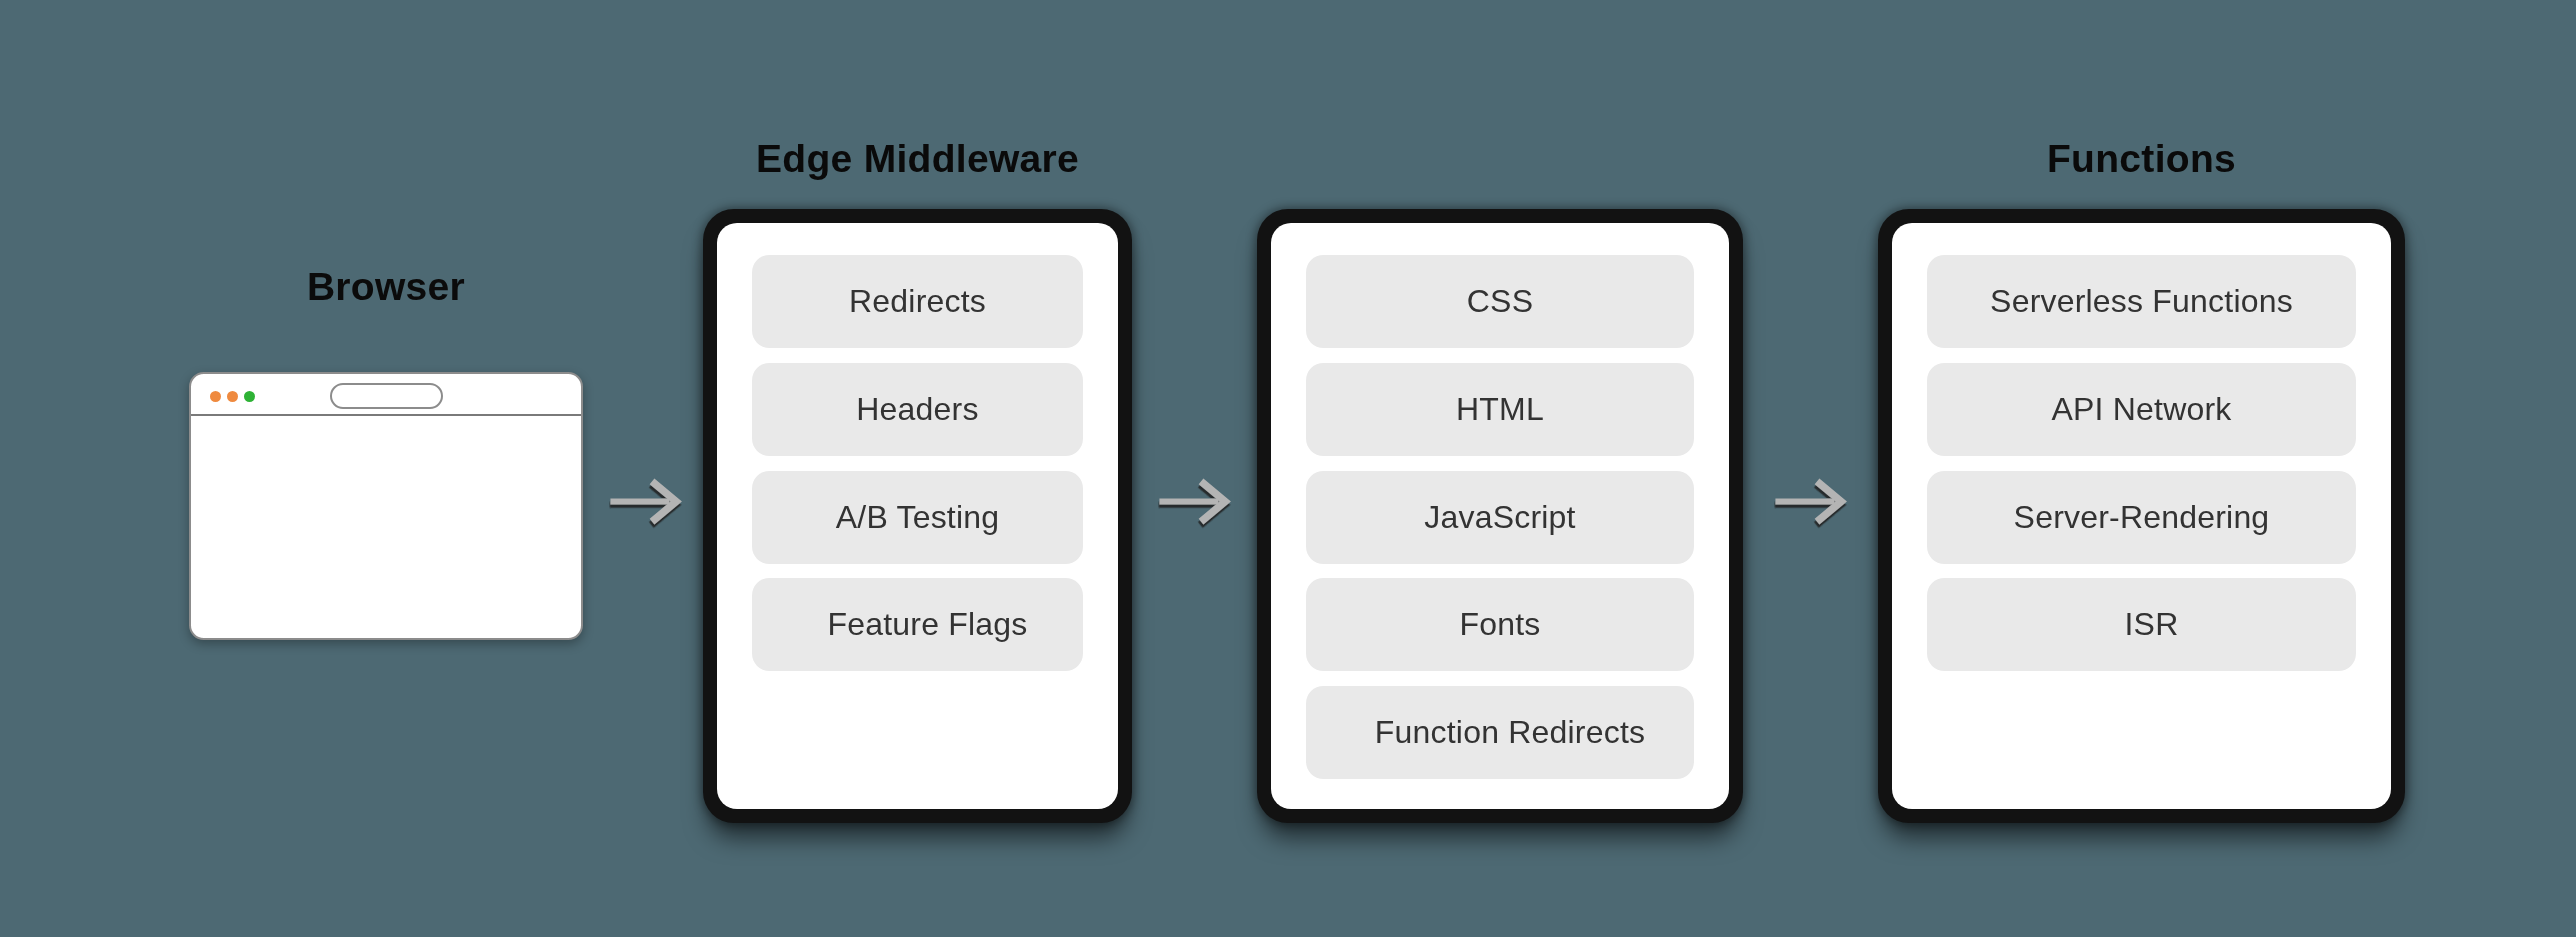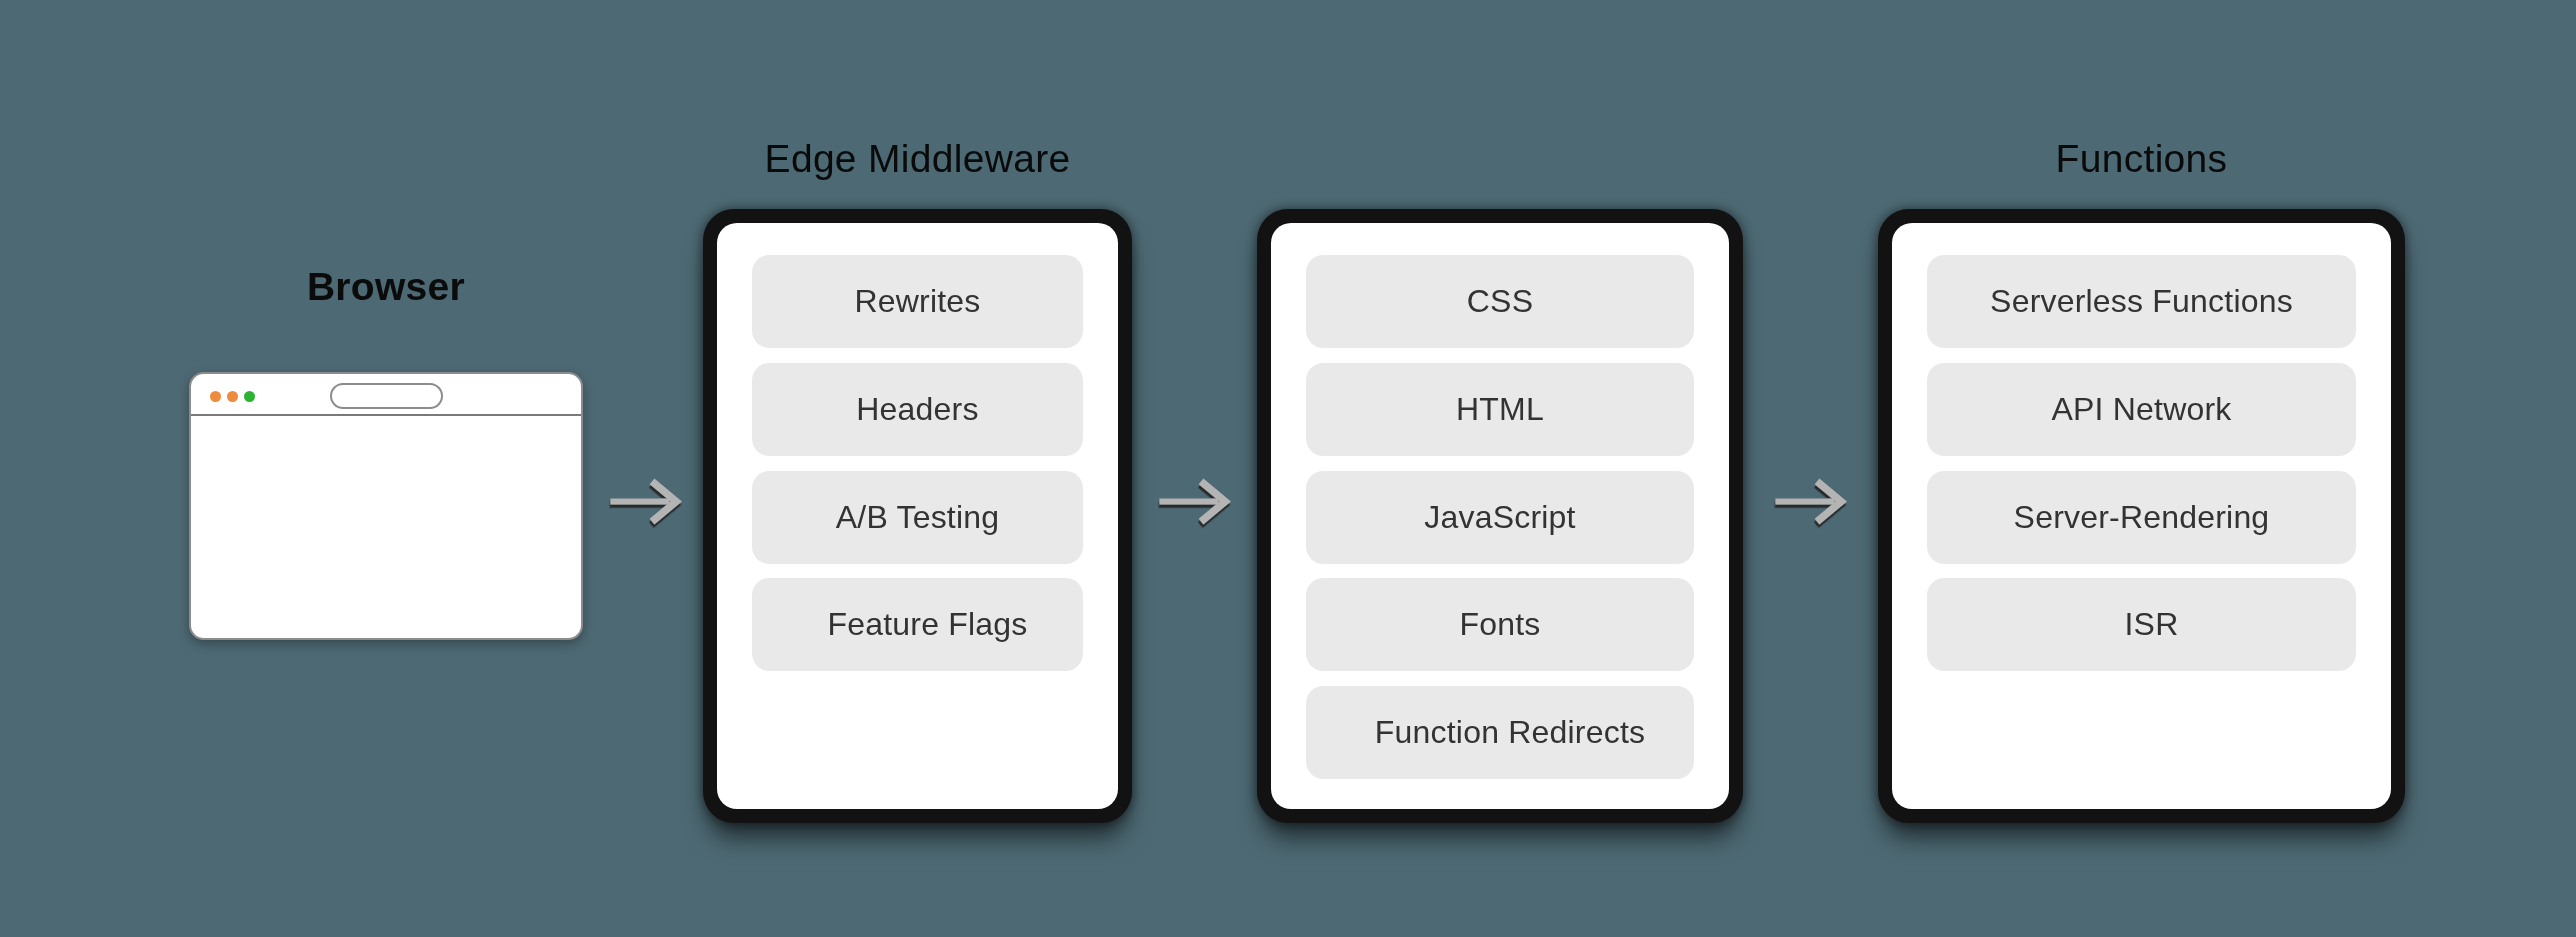--- a/index.html
+++ b/index.html
@@ -44,21 +44,21 @@
   
   .flow-arrow { position: absolute; width: 74px; height: 51px; }
   .flow-arrow svg { display: block; width: 74px; height: 51px; overflow: visible; }
   .arrow-1 { left: 609px;  top: 476px; }
   .arrow-2 { left: 1158px; top: 476px; }
   .arrow-3 { left: 1774px; top: 476px; }
 
   
   .col-title {
     position: absolute; top: 138px; height: 47px;
-    text-align: center; font-size: 39px; font-weight: 400; color: #0a0a0a;
+    text-align: center; font-size: 39px; font-weight: 700; color: #0a0a0a;
     line-height: 1.1; letter-spacing: 0.3px;
   }
   .device-card {
     position: absolute; top: 209px; height: 614px;
     background: #121212; border-radius: 31px; box-sizing: border-box;
     padding: 14px;
     box-shadow: 0 20px 23px -5.4px rgba(0,0,0,0.55), 0 0 9.4px 2px rgba(0,0,0,0.38);
   }
   .card-inner {
     width: 100%; height: 100%; box-sizing: border-box;
@@ -133,21 +133,21 @@
         <filter id="ashadow3" x="-30%" y="-30%" width="160%" height="160%">
           <feDropShadow dx="-1" dy="5" stdDeviation="0.5" flood-color="#222222" flood-opacity="0.85"></feDropShadow>
         </filter>
       </defs>
     </svg>
   </div>
 
   <div id="title-1" class="col-title">Edge Middleware</div>
   <div id="card-1" class="device-card">
     <div class="card-inner">
-      <div class="card-item">Rewrites</div>
+      <div class="card-item">Redirects</div>
       <div class="card-item">Headers</div>
       <div class="card-item">A/B Testing</div>
       <div class="card-item">Feature Flags</div>
     </div>
   </div>
 
   <div id="card-2" class="device-card">
     <div class="card-inner">
       <div class="card-item">CSS</div>
       <div class="card-item">HTML</div>

